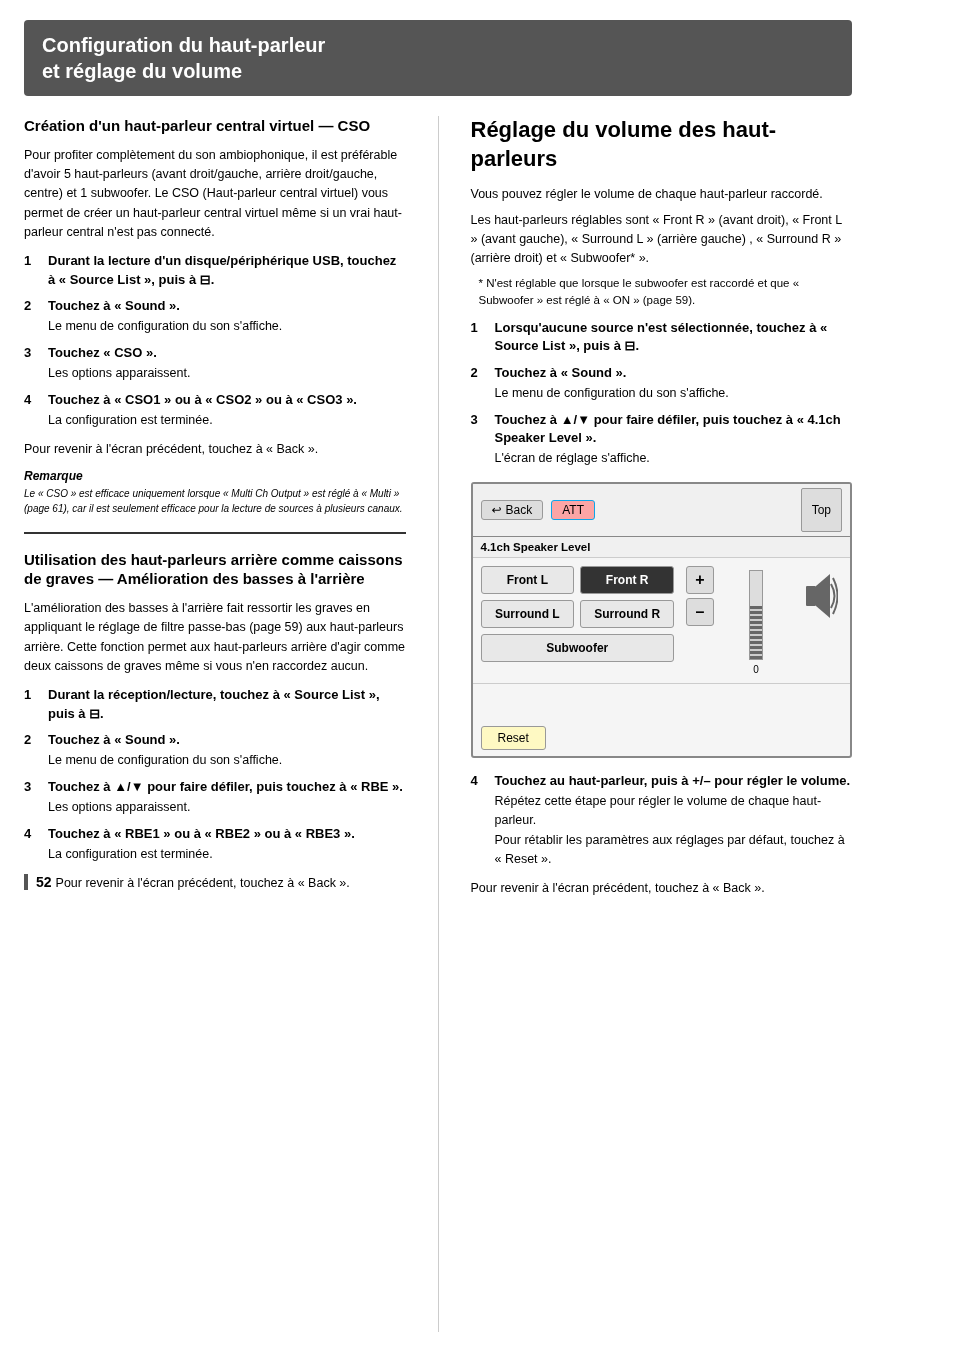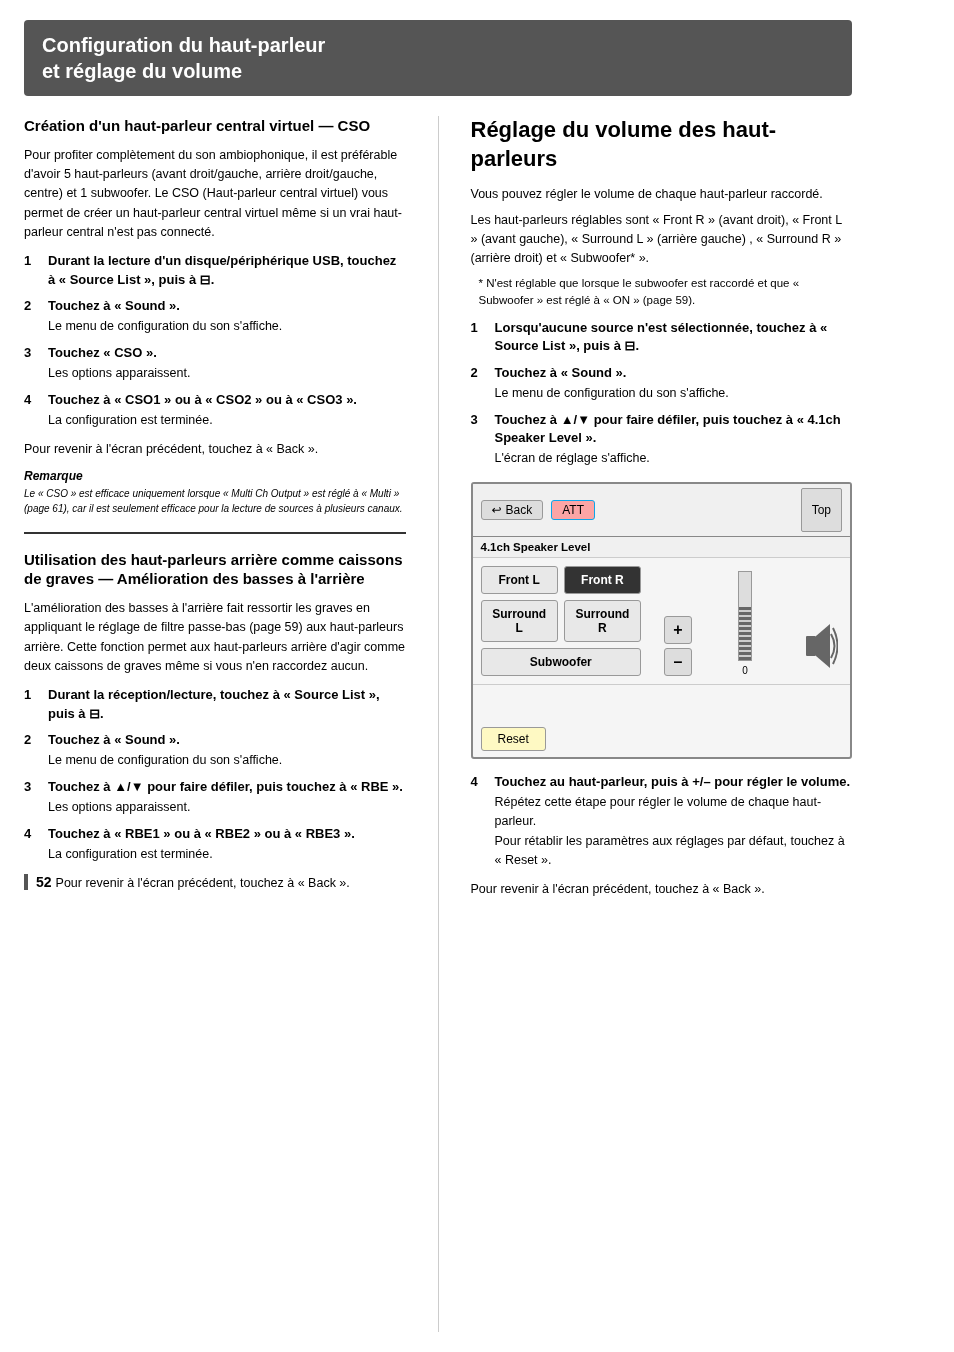--- a/index.html
+++ b/index.html
@@ -196,23 +196,23 @@
     }
     .ui-panel-subtitle {
       font-size: 11.5px;
       font-weight: bold;
       padding: 4px 8px;
       border-bottom: 1px solid #ccc;
       background: #f0f0f0;
     }
     .ui-panel-body {
       display: flex;
-      align-items: flex-end;
+      align-items: flex-start;
       padding: 8px;
-      gap: 19px;
+      gap: 8px;
     }
     .ui-speaker-grid {
       display: grid;
       grid-template-columns: 1fr 1fr;
       gap: 6px;
       flex: 1;
     }
     .speaker-btn {
       background: #e8e8e8;
       border: 1px solid #999;

